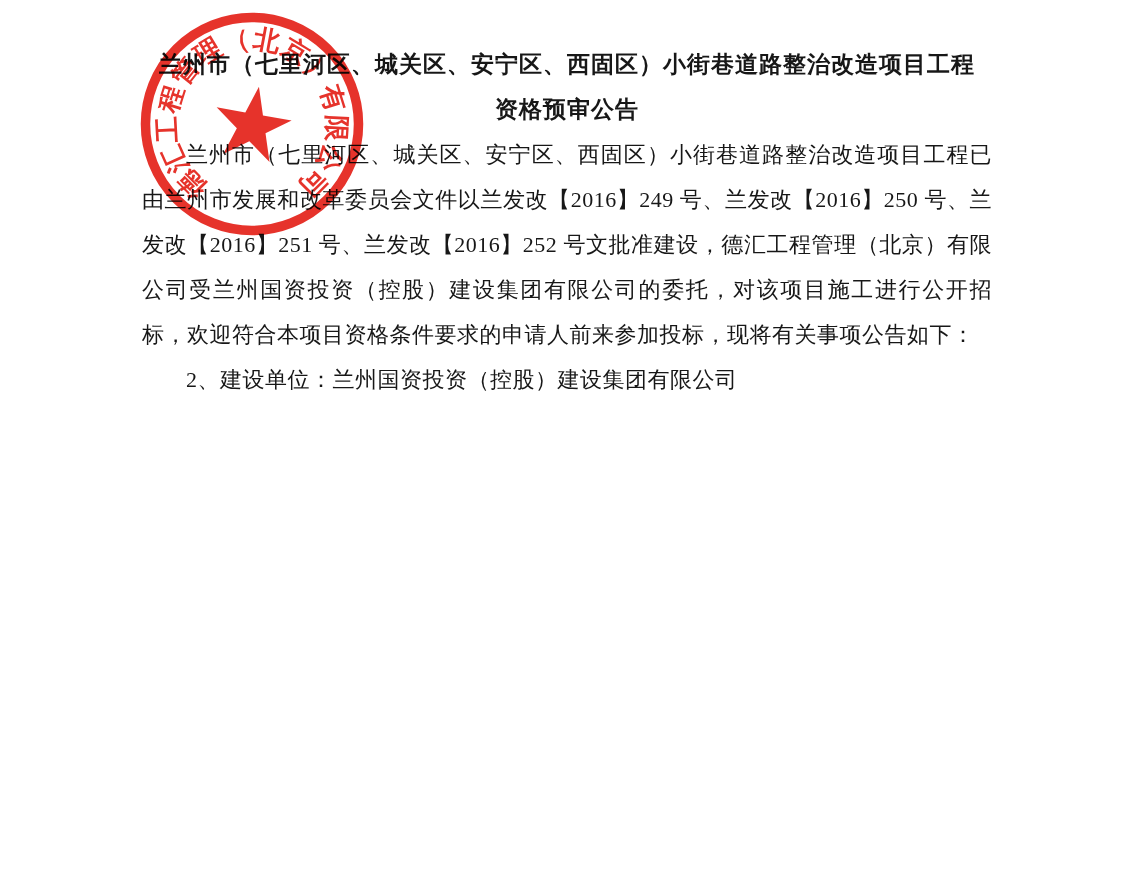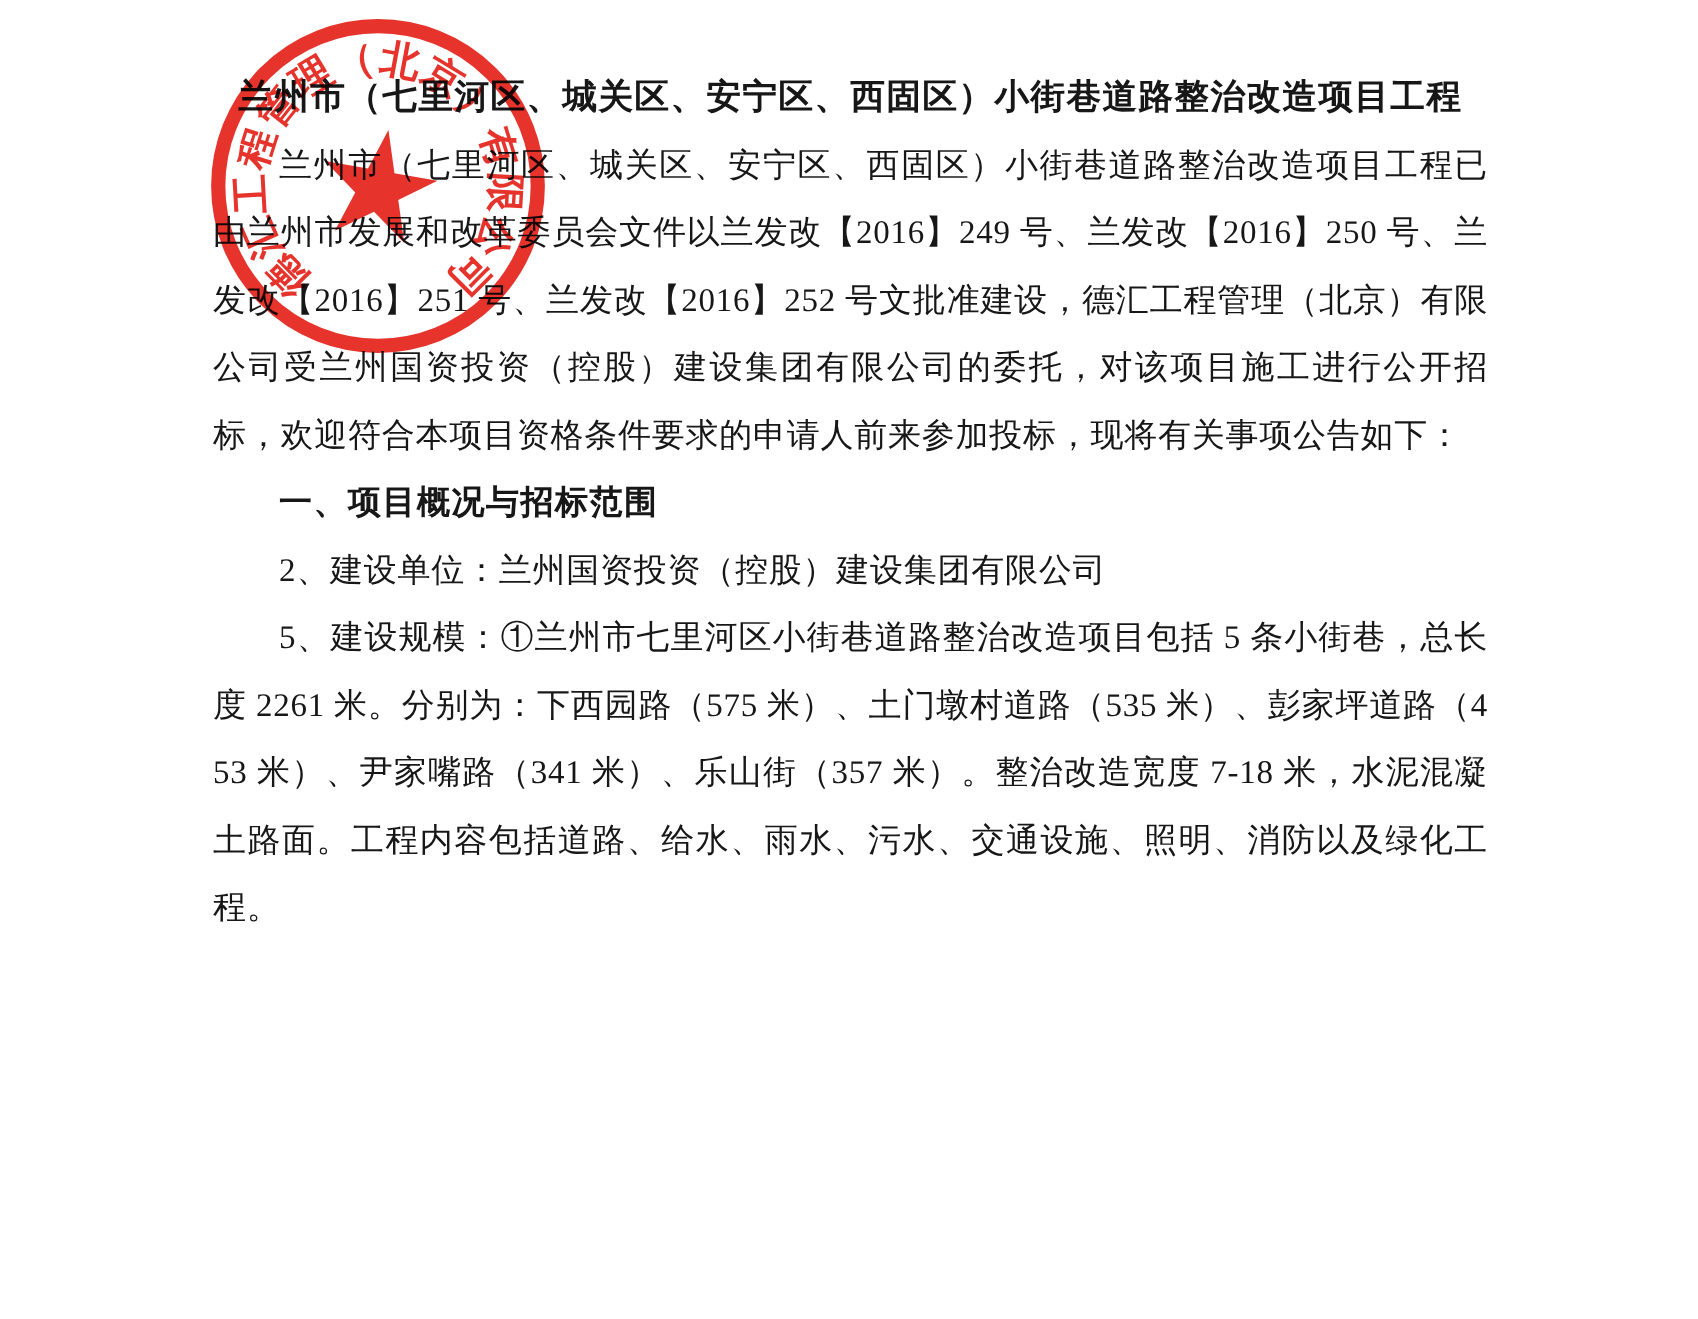--- a/index.html
+++ b/index.html
@@ -66,25 +66,24 @@
     font-weight: bold;
     letter-spacing: 1px;
   }
 </style>
 </head>
 <body>
 
 <main class="page">
   <h1 class="doc-title">
     <span class="title-line">兰州市（七里河区、城关区、安宁区、西固区）小街巷道路整治改造项目工程</span>
+    <span class="title-line">资格预审公告</span>
   </h1>
   <p class="para">兰州市（七里河区、城关区、安宁区、西固区）小街巷道路整治改造项目工程已由兰州市发展和改革委员会文件以兰发改【2016】249 号、兰发改【2016】250 号、兰发改【2016】251 号、兰发改【2016】252 号文批准建设，德汇工程管理（北京）有限公司受兰州国资投资（控股）建设集团有限公司的委托，对该项目施工进行公开招标，欢迎符合本项目资格条件要求的申请人前来参加投标，现将有关事项公告如下：</p>
-  <p class="para heading">一、项目概况与招标范围</p>
   <p class="para">2、建设单位：兰州国资投资（控股）建设集团有限公司</p>
-  <p class="para">5、建设规模：①兰州市七里河区小街巷道路整治改造项目包括 5 条小街巷，总长度 2261 米。分别为：下西园路（575 米）、土门墩村道路（535 米）、彭家坪道路（453 米）、尹家嘴路（341 米）、乐山街（357 米）。整治改造宽度 7-18 米，水泥混凝土路面。工程内容包括道路、给水、雨水、污水、交通设施、照明、消防以及绿化工程。</p>
 </main>
 
 <div class="stamp">
   <svg viewBox="0 0 220 220" xmlns="http://www.w3.org/2000/svg">
     <circle cx="110" cy="110" r="101" fill="none" stroke="#e4231b" stroke-width="9"></circle>
     <path id="stamp-text-path" fill="none" stroke="none" d="M 68.7 169 A 72 72 0 1 1 151.3 169"></path>
     <text class="stamp-text" fill="#e4231b">
       <textPath href="#stamp-text-path">德汇工程管理（北京）有限公司</textPath>
     </text>
     <polygon fill="#e4231b" transform="rotate(10 110 112)" points="110,74 118.5,100.3 146.1,100.3 123.8,116.5 132.3,142.7 110,126.5 87.7,142.7 96.2,116.5 73.9,100.3 101.5,100.3"></polygon>

